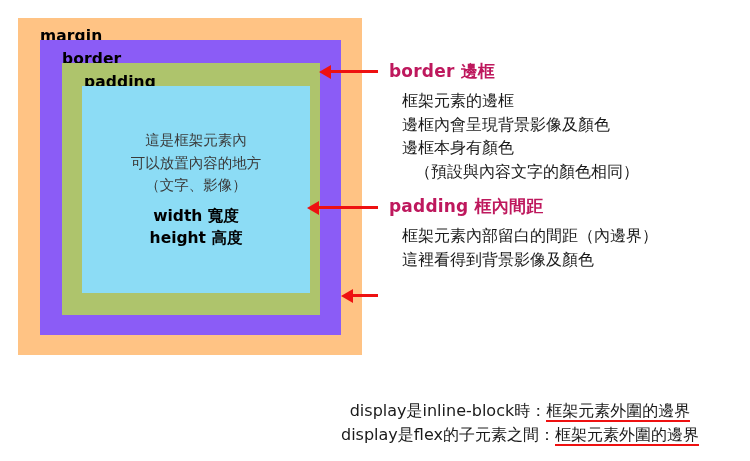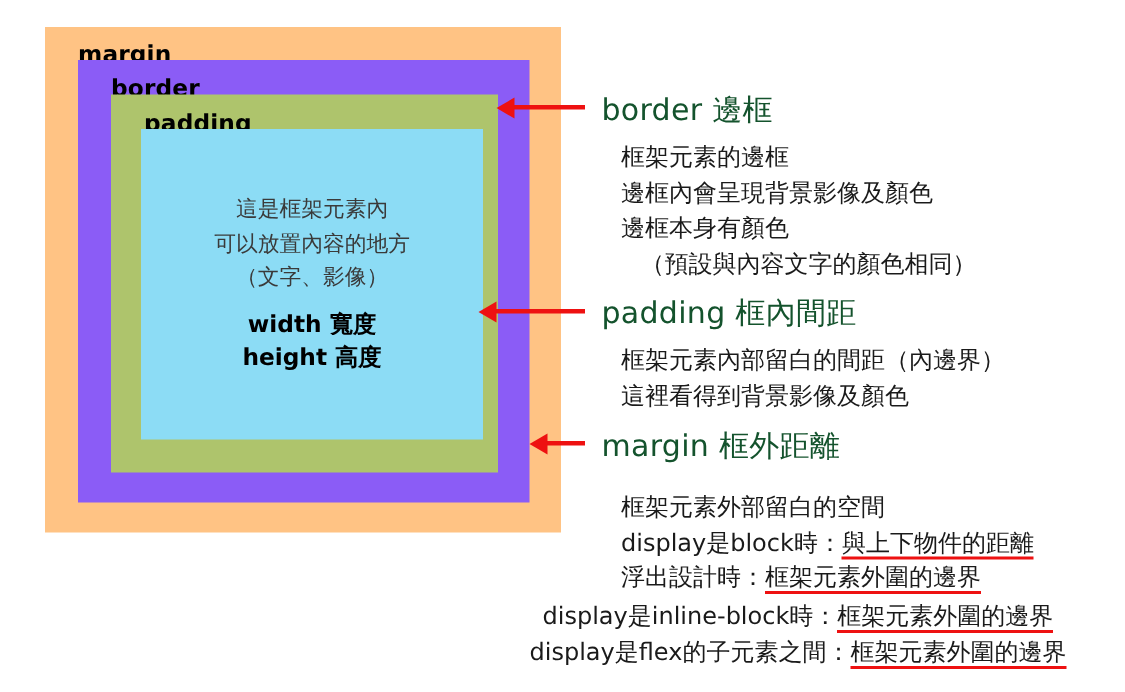--- a/index.html
+++ b/index.html
@@ -12,21 +12,20 @@
     background: #ffffff;
     font-family: "DejaVu Sans", "Liberation Sans", sans-serif;
     overflow: hidden;
     position: relative;
   }
 
   #diagram-root {
     position: relative;
     width: 650px;
     height: 461px;
-    margin-left: 12px;
   }
 
   
   .box-margin {
     position: absolute;
     left: 18px;
     top: 18px;
     width: 344px;
     height: 337px;
     background: #ffc384;
@@ -115,23 +114,23 @@
     border-bottom: 7px solid transparent;
     border-right: 12px solid #ee1111;
   }
 
   
   .annotation {
     position: absolute;
     white-space: nowrap;
   }
   .ann-heading {
-    font-weight: normal;
-    font-size: 20px;
-    color: #14532d;
+    font-weight: bold;
+    font-size: 17px;
+    color: #be185d;
     margin: 0 0 6px 0;
     letter-spacing: 0.2px;
   }
   .ann-line {
     font-size: 16px;
     color: #1a1a1a;
     line-height: 1.47;
     white-space: nowrap;
   }
   .ann-line.indent {
@@ -196,27 +195,19 @@
   </div>
 
   <div class="annotation" style="left:389px; top:195px;">
     <div class="ann-heading">padding 框內間距</div>
     <div class="ann-body">
       <div class="ann-line">框架元素內部留白的間距（內邊界）</div>
       <div class="ann-line">這裡看得到背景影像及顏色</div>
     </div>
   </div>
 
-  <div class="annotation" style="left:389px; top:284px;">
-    <div class="ann-heading">margin 框外距離</div>
-    <div class="ann-body" style="padding-top:9px;">
-      <div class="ann-line">框架元素外部留白的空間</div>
-      <div class="ann-line"><span>display是block時：</span><span class="underline-red">與上下物件的距離</span></div>
-      <div class="ann-line"><span>浮出設計時：</span><span class="underline-red">框架元素外圍的邊界</span></div>
-    </div>
-  </div>
 
   <div class="tail-lines" style="top:399px;">
     <div class="ann-line"><span>display是inline-block時：</span><span class="underline-red">框架元素外圍的邊界</span></div>
     <div class="ann-line"><span>display是flex的子元素之間：</span><span class="underline-red">框架元素外圍的邊界</span></div>
   </div>
 
 </div>
 
 </body></html>

